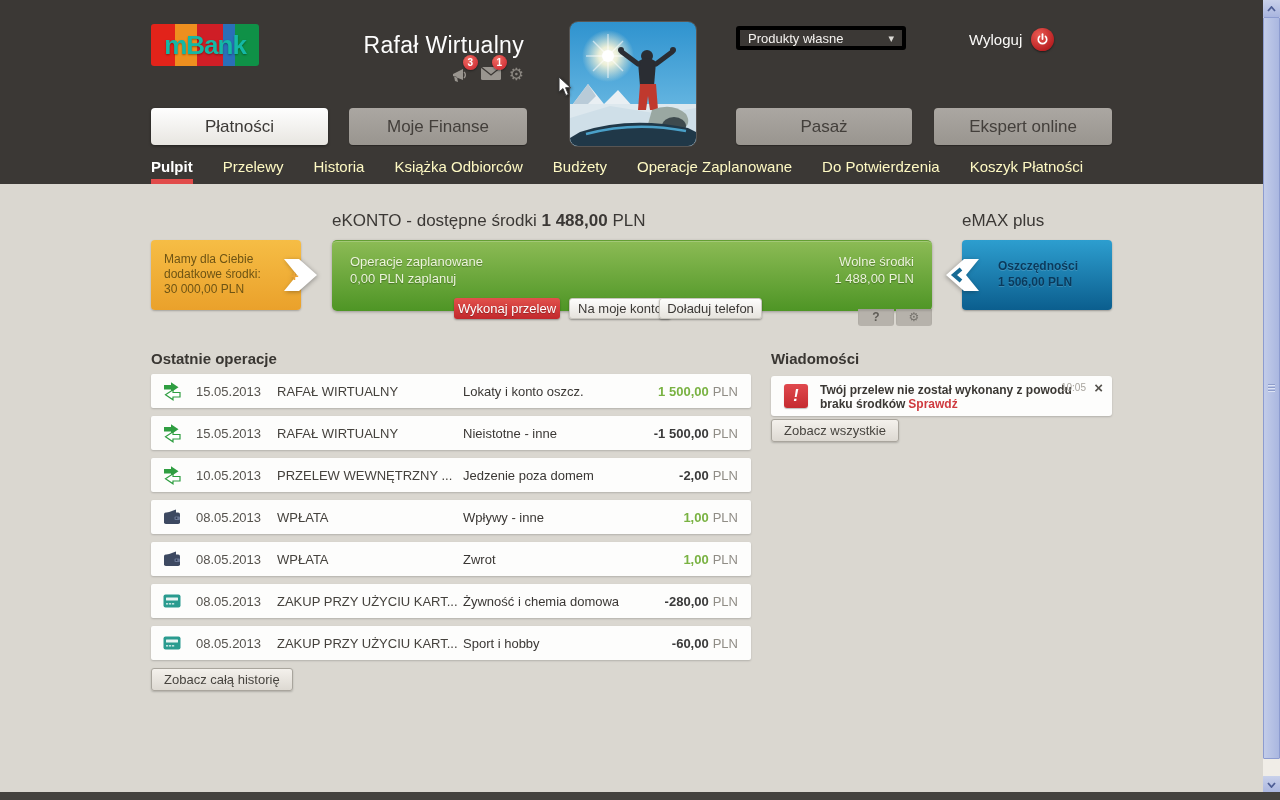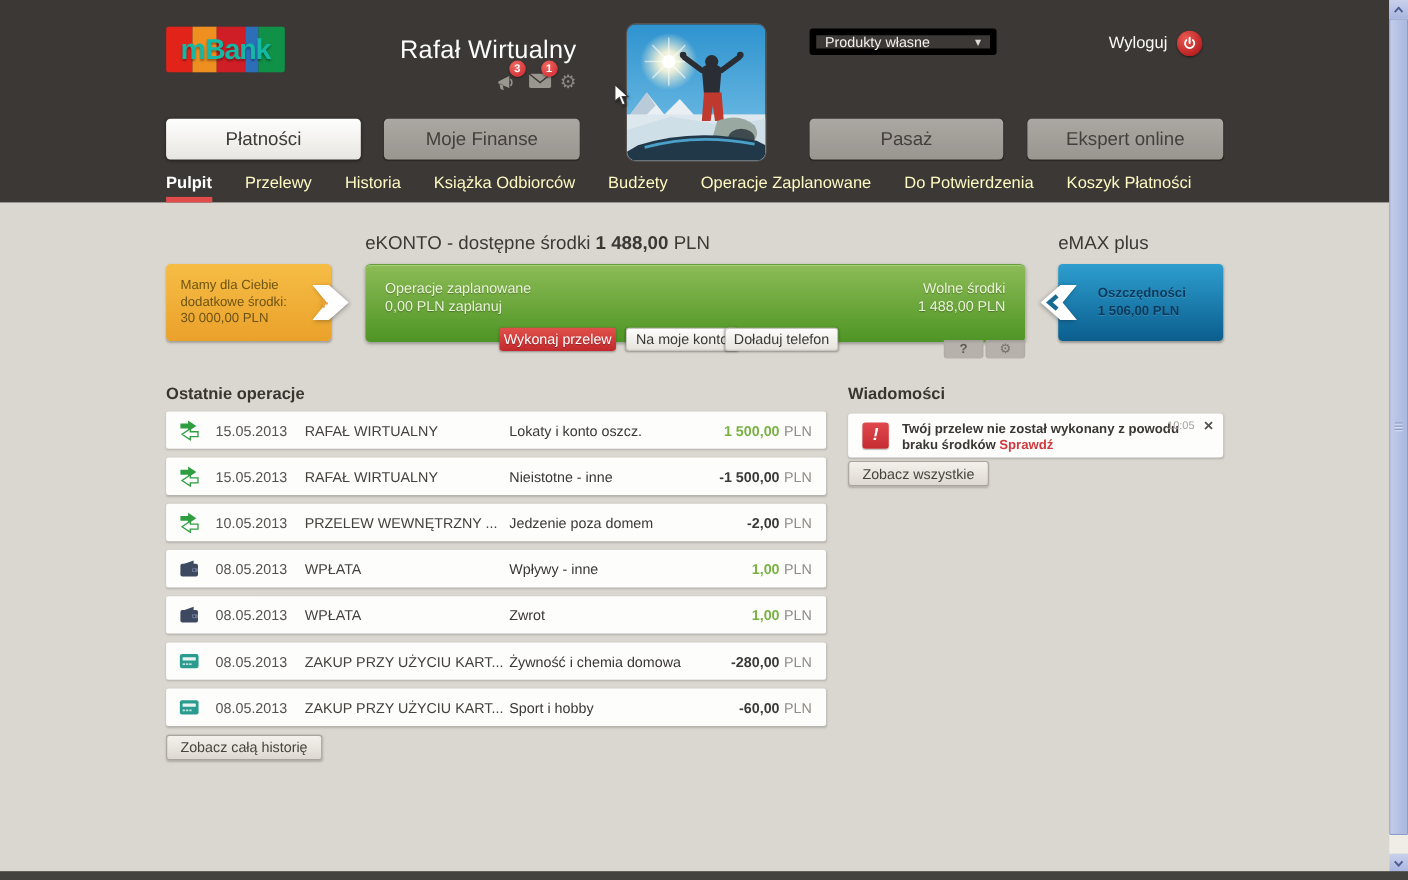--- a/index.html
+++ b/index.html
@@ -21,24 +21,24 @@
   .nicon{position:relative;display:inline-block;width:22px;height:18px;}
   .nicon svg{display:block;}
   .badge{position:absolute;top:-11px;right:-5px;min-width:11px;height:15px;padding:0 2px;
         background:radial-gradient(circle at 35% 30%,#ef6a61,#d5373c 70%);border-radius:9px;
         color:#fff;font-size:10px;font-weight:bold;line-height:15px;text-align:center;
         box-shadow:0 1px 2px rgba(0,0,0,.4);}
   .gear-glyph{font-size:17px;color:#8b8781;line-height:18px;}
   .avatar{position:absolute;left:570px;top:22px;width:126px;height:124px;border-radius:8px;
         overflow:hidden;box-shadow:0 0 0 1px rgba(255,255,255,.15);}
   .dropdown{position:absolute;left:736px;top:26px;width:170px;height:24px;background:#3b3835;
-        border:6px solid #000000;border-radius:3px;color:#f4f2ef;font-size:13px;display:flex;
+        border:4px solid #000000;border-radius:3px;color:#f4f2ef;font-size:13px;display:flex;
         align-items:center;justify-content:space-between;padding:0 8px;box-sizing:border-box;cursor:pointer;}
   .dropdown .chev{font-size:11px;color:#dddbd6;}
-  .logout{position:absolute;left:1008px;top:28px;display:flex;align-items:center;gap:9px;cursor:pointer;}
+  .logout{position:absolute;left:969px;top:28px;display:flex;align-items:center;gap:9px;cursor:pointer;}
   .logout-label{color:#fbfaf8;font-size:15px;}
   .power{width:23px;height:23px;border-radius:50%;display:flex;align-items:center;justify-content:center;
         background:radial-gradient(circle at 35% 30%,#ea5a52,#b81f21 75%);box-shadow:0 1px 2px rgba(0,0,0,.5);}
   
   .main-tab{position:absolute;top:108px;height:37px;border-radius:4px;display:flex;align-items:center;
         justify-content:center;font-size:17px;cursor:pointer;color:#433f3b;
         background:linear-gradient(#aba7a2,#99958f);box-shadow:0 1px 1px rgba(0,0,0,.3);}
   .main-tab.active{background:linear-gradient(#fefefe,#e8e6e1);color:#3c3936;box-shadow:0 1px 3px rgba(0,0,0,.45);}
   .main-tab.pos-0{left:151px;width:177px}.main-tab.pos-1{left:349px;width:178px}
   .main-tab.pos-2{left:736px;width:176px}.main-tab.pos-3{left:934px;width:178px}

